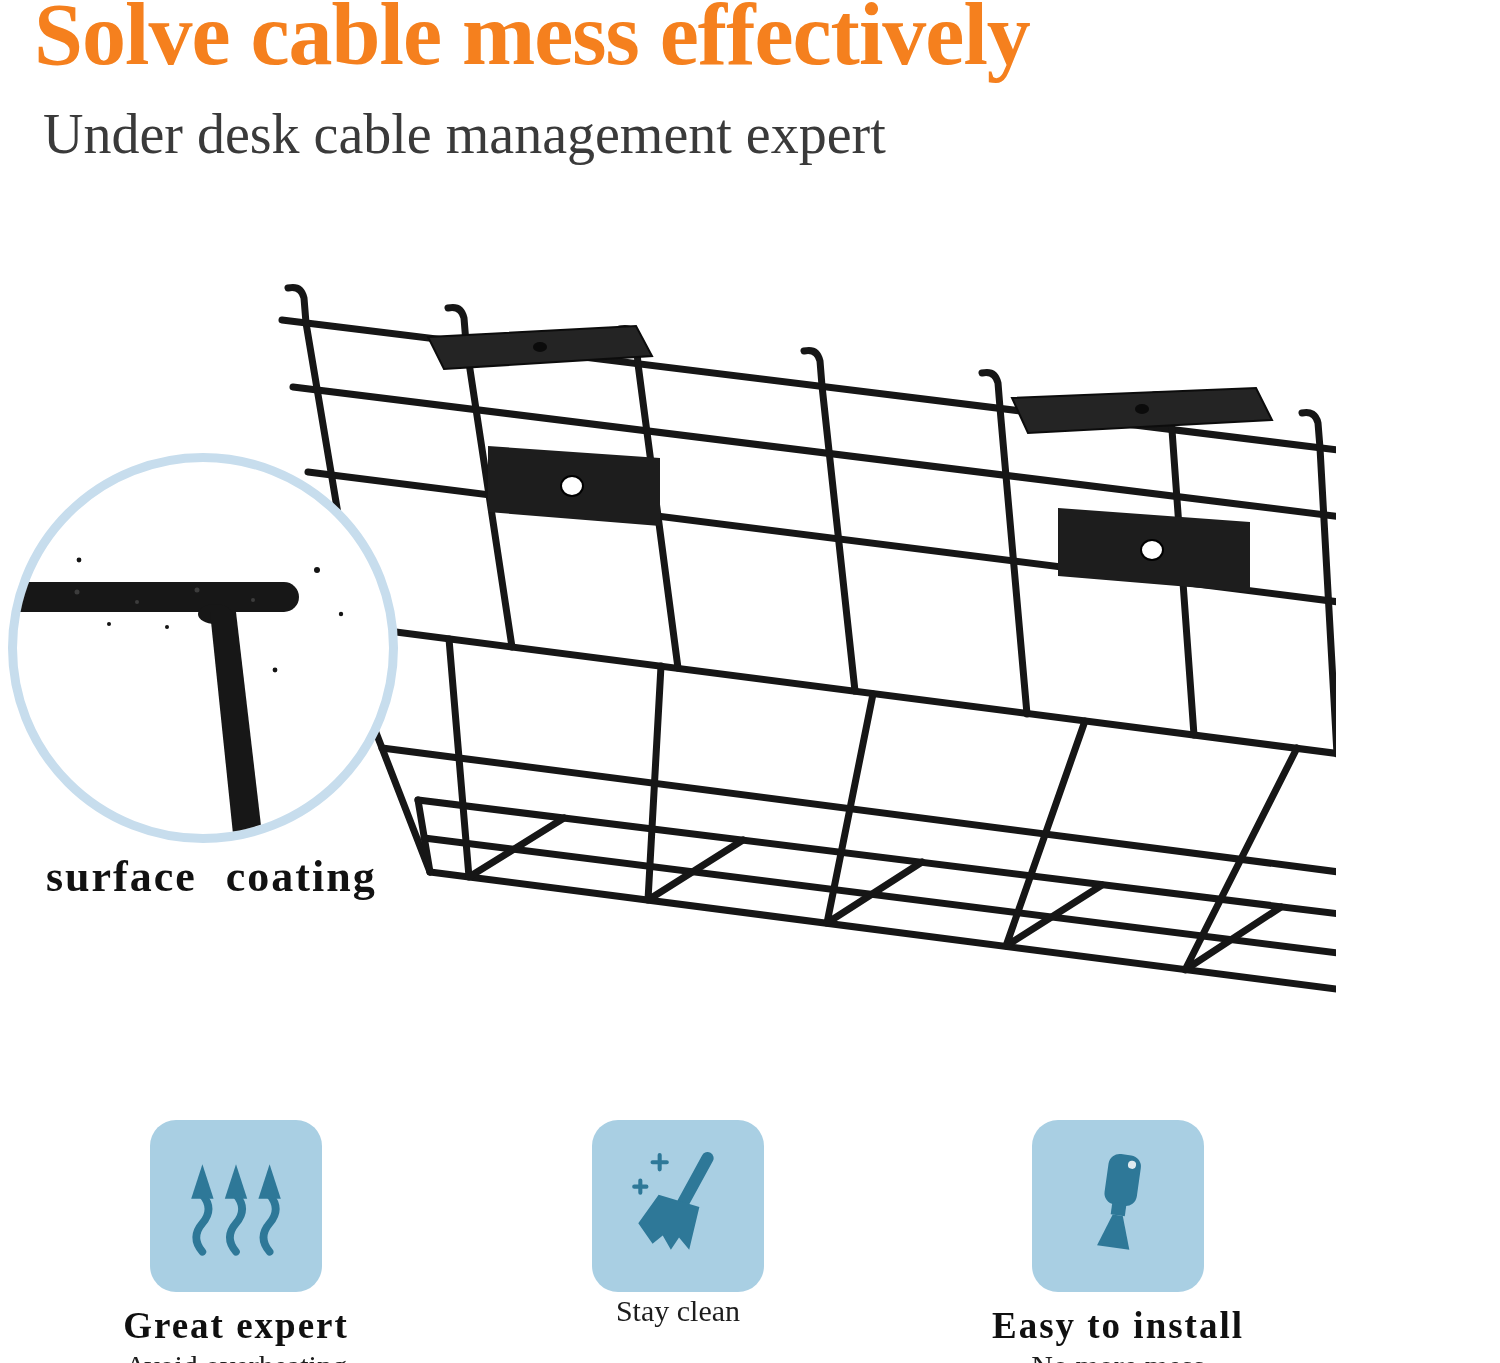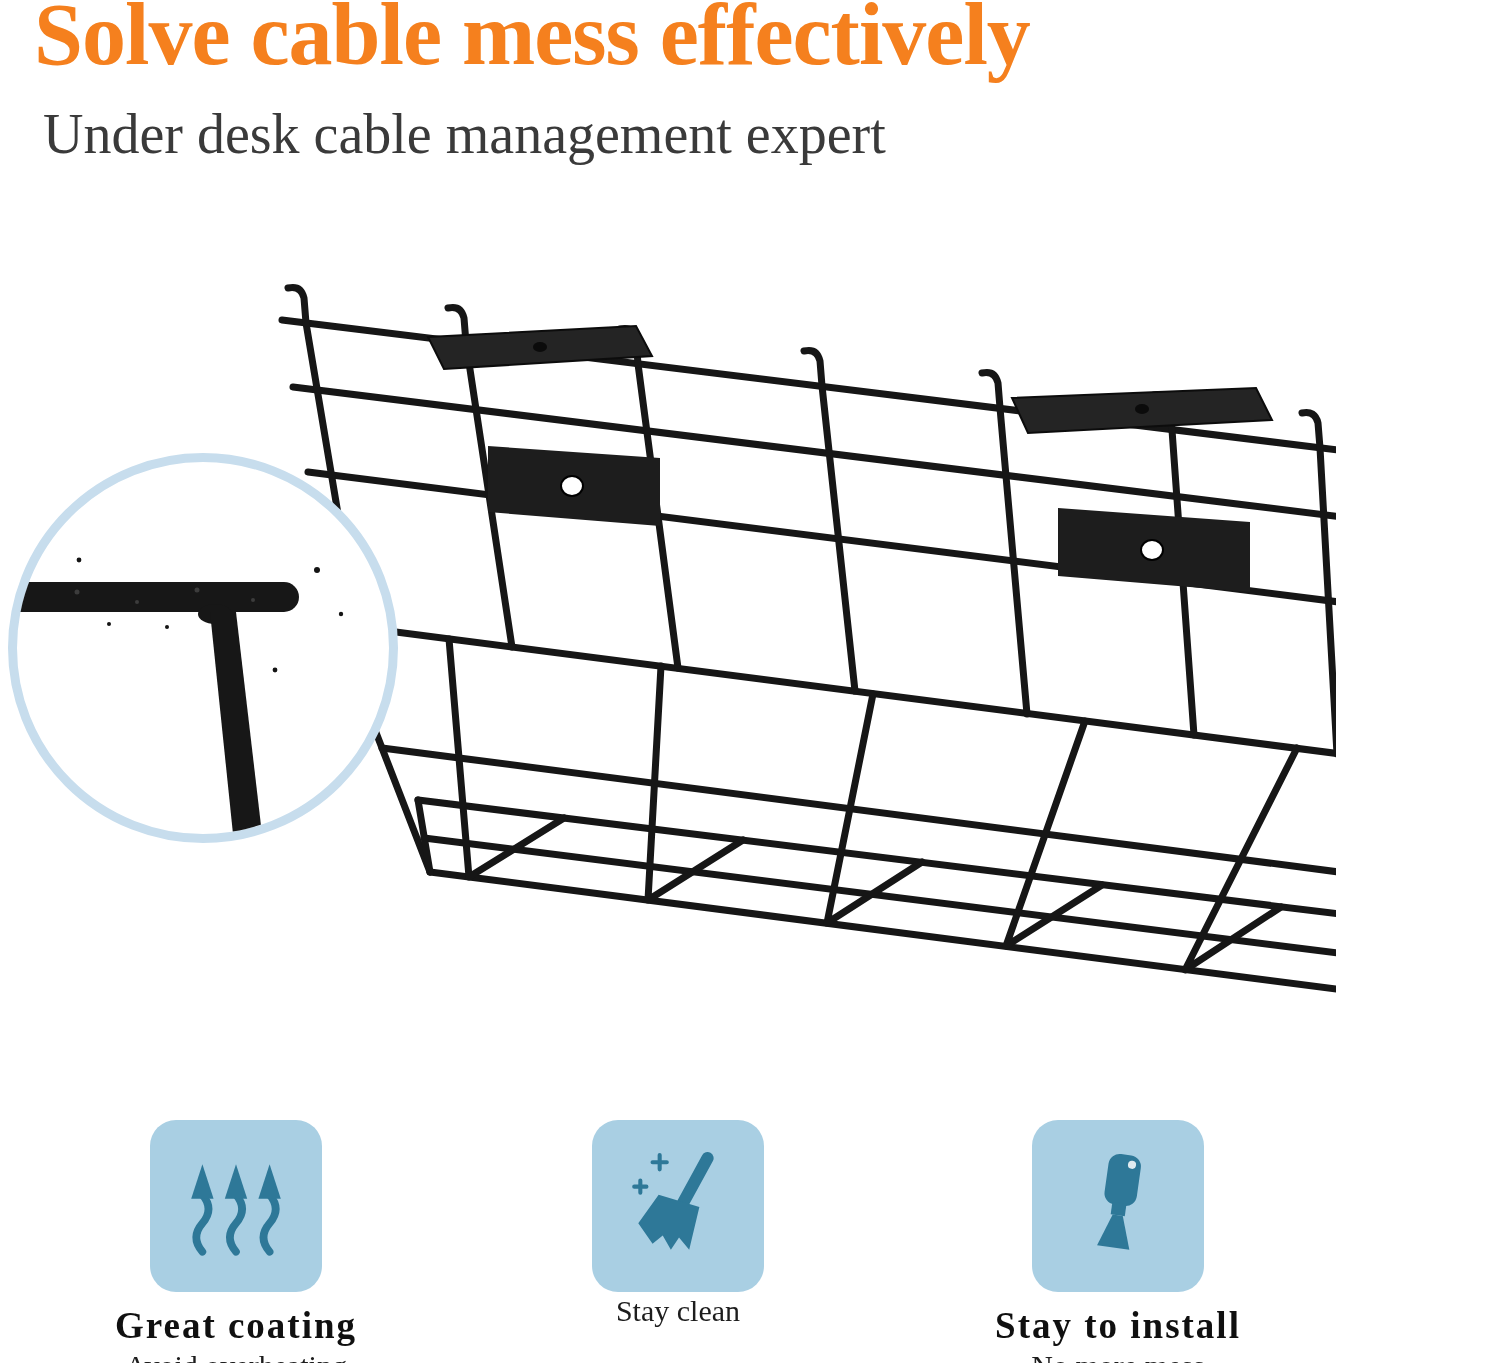--- a/index.html
+++ b/index.html
@@ -123,38 +123,39 @@
       <circle cx="300" cy="108" r="3" fill="#141414"></circle>
       <circle cx="324" cy="152" r="2.2" fill="#141414"></circle>
       <circle cx="62" cy="98" r="2.4" fill="#141414"></circle>
       <circle cx="92" cy="162" r="2" fill="#141414"></circle>
       <circle cx="150" cy="165" r="2" fill="#141414"></circle>
       <circle cx="258" cy="208" r="2.4" fill="#141414"></circle>
     </svg>
   </div>
 
   <div class="callout-text">
+    <div class="l2">surface coating</div>
   </div>
 
   <div class="feature-col c1">
     <div class="feature-card">
       <svg width="112" height="112" viewBox="0 0 110 110">
         <g stroke="#2e7898" stroke-width="7.5" fill="none" stroke-linecap="round">
           <path d="M22,100 q-12,-14 0,-28 q12,-14 0,-28"></path>
           <path d="M55,100 q-12,-14 0,-28 q12,-14 0,-28"></path>
           <path d="M88,100 q-12,-14 0,-28 q12,-14 0,-28"></path>
         </g>
         <g fill="#2e7898">
           <polygon points="11,48 33,48 22,14"></polygon>
           <polygon points="44,48 66,48 55,14"></polygon>
           <polygon points="77,48 99,48 88,14"></polygon>
         </g>
       </svg>
     </div>
-    <div class="feature-title">Great coating</div>
+    <div class="feature-title">Great expert</div>
     <div class="feature-sub">Avoid overheating</div>
   </div>
 
   <div class="feature-col c2">
     <div class="feature-card">
       <svg width="112" height="112" viewBox="0 0 110 110">
         <path d="M84,8 L60,52" stroke="#2e7898" stroke-width="12" stroke-linecap="round" fill="none"></path>
         <path d="M36,44 L76,56 L66,98 L56,86 L48,98 L40,84 L30,92 L16,72 Z" fill="#2e7898"></path>
         <g stroke="#2e7898" stroke-width="4" stroke-linecap="round">
           <path d="M30,12 h14 M37,5 v14"></path>
@@ -169,17 +170,17 @@
     <div class="feature-card">
       <svg width="112" height="112" viewBox="0 0 110 110">
         <g transform="rotate(8 55 55)" fill="#2e7898">
           <rect x="40" y="4" width="32" height="50" rx="11"></rect>
           <rect x="49" y="52" width="14" height="12"></rect>
           <polygon points="51,64 61,64 72,96 40,96"></polygon>
           <circle cx="63" cy="13" r="4" fill="#ffffff" opacity="0.85"></circle>
         </g>
       </svg>
     </div>
-    <div class="feature-title">Stay to install</div>
+    <div class="feature-title">Easy to install</div>
     <div class="feature-sub">No more mess</div>
   </div>
 
 </div>
 
 </body></html>

